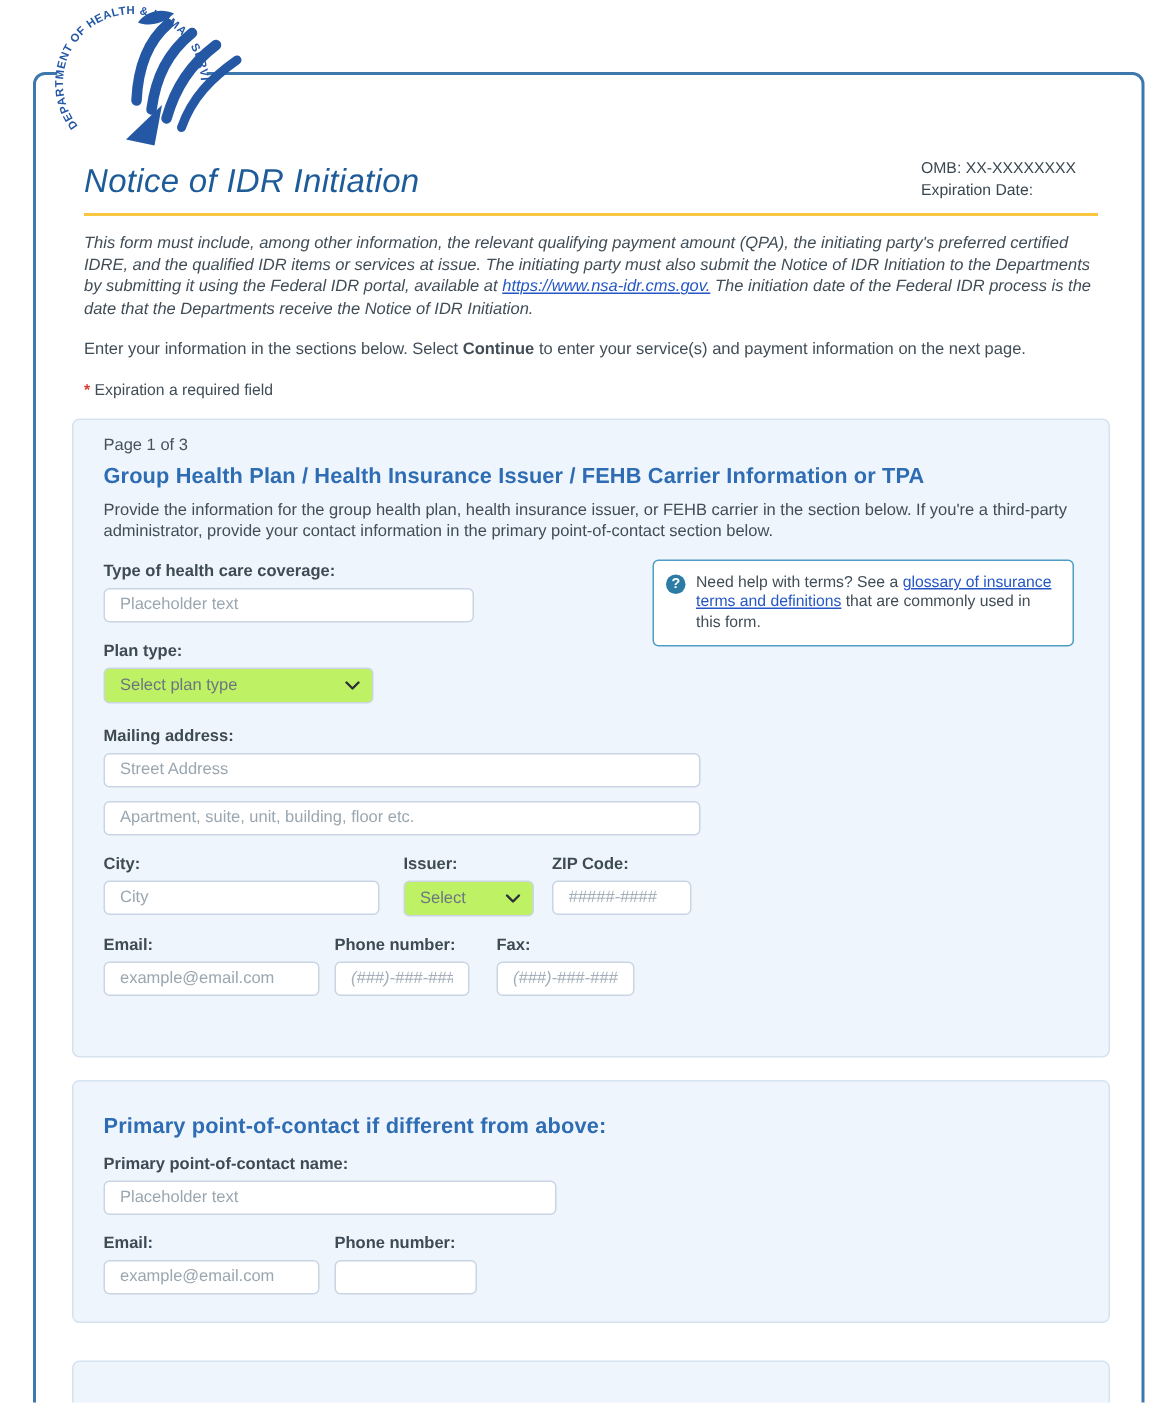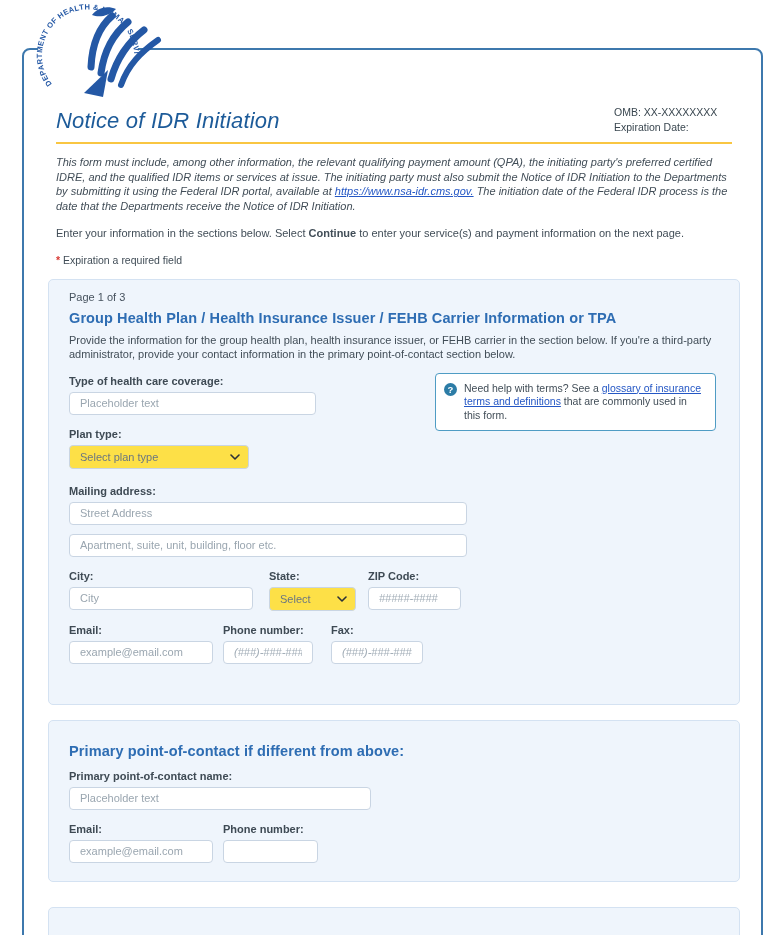--- a/index.html
+++ b/index.html
@@ -56,21 +56,21 @@
     height:23px; border:1px solid #c9d5e3; border-radius:4px; background:#fff;
     font-family:inherit; font-size:11px; color:#333; padding:0 10px; display:block; outline:none;
   }
   input.txt::placeholder { color:#9aa6b0; opacity:1; }
   input.txt.italic::placeholder { font-style:italic; color:#a3aeb8; }
 
   .select-wrap { position:relative; }
   select.sel {
     appearance:none; -webkit-appearance:none; -moz-appearance:none;
     width:100%; height:24px; border:1px solid #c9d5e3; border-radius:4px;
-    background:#fde047; color:#6b7680; font-family:inherit; font-size:11px;
+    background:#bef264; color:#6b7680; font-family:inherit; font-size:11px;
     padding:0 22px 0 10px; outline:none;
   }
   .chev { position:absolute; right:9px; top:9px; pointer-events:none; line-height:0; }
 
   .row { display:flex; margin-top:13px; }
   .col { }
   .g16 { margin-left:16px; } .g12 { margin-left:12px; }
   .g10 { margin-left:10px; } .g18 { margin-left:18px; }
 
   .w-coverage { width:247px; } .w-plansel { width:180px; }
@@ -146,21 +146,21 @@
         <input class="txt w-street" placeholder="Street Address" style="">
         <input class="txt w-street mt9" placeholder="Apartment, suite, unit, building, floor etc." style="">
       </div>
 
       <div class="row">
         <div class="col">
           <label>City:</label>
           <input class="txt w-city" placeholder="City" style="">
         </div>
         <div class="col g16">
-          <label>State:</label>
+          <label>Issuer:</label>
           <div class="select-wrap w-state">
             <select class="sel">
               <option>Select</option>
             </select>
             <span class="chev"><svg width="10" height="6" viewBox="0 0 10 6">
                   <path d="M1 1 L5 5 L9 1" stroke="#2b3137" stroke-width="1.6" fill="none" stroke-linecap="round" stroke-linejoin="round"></path>
                 </svg></span>
           </div>
         </div>
         <div class="col g12">

